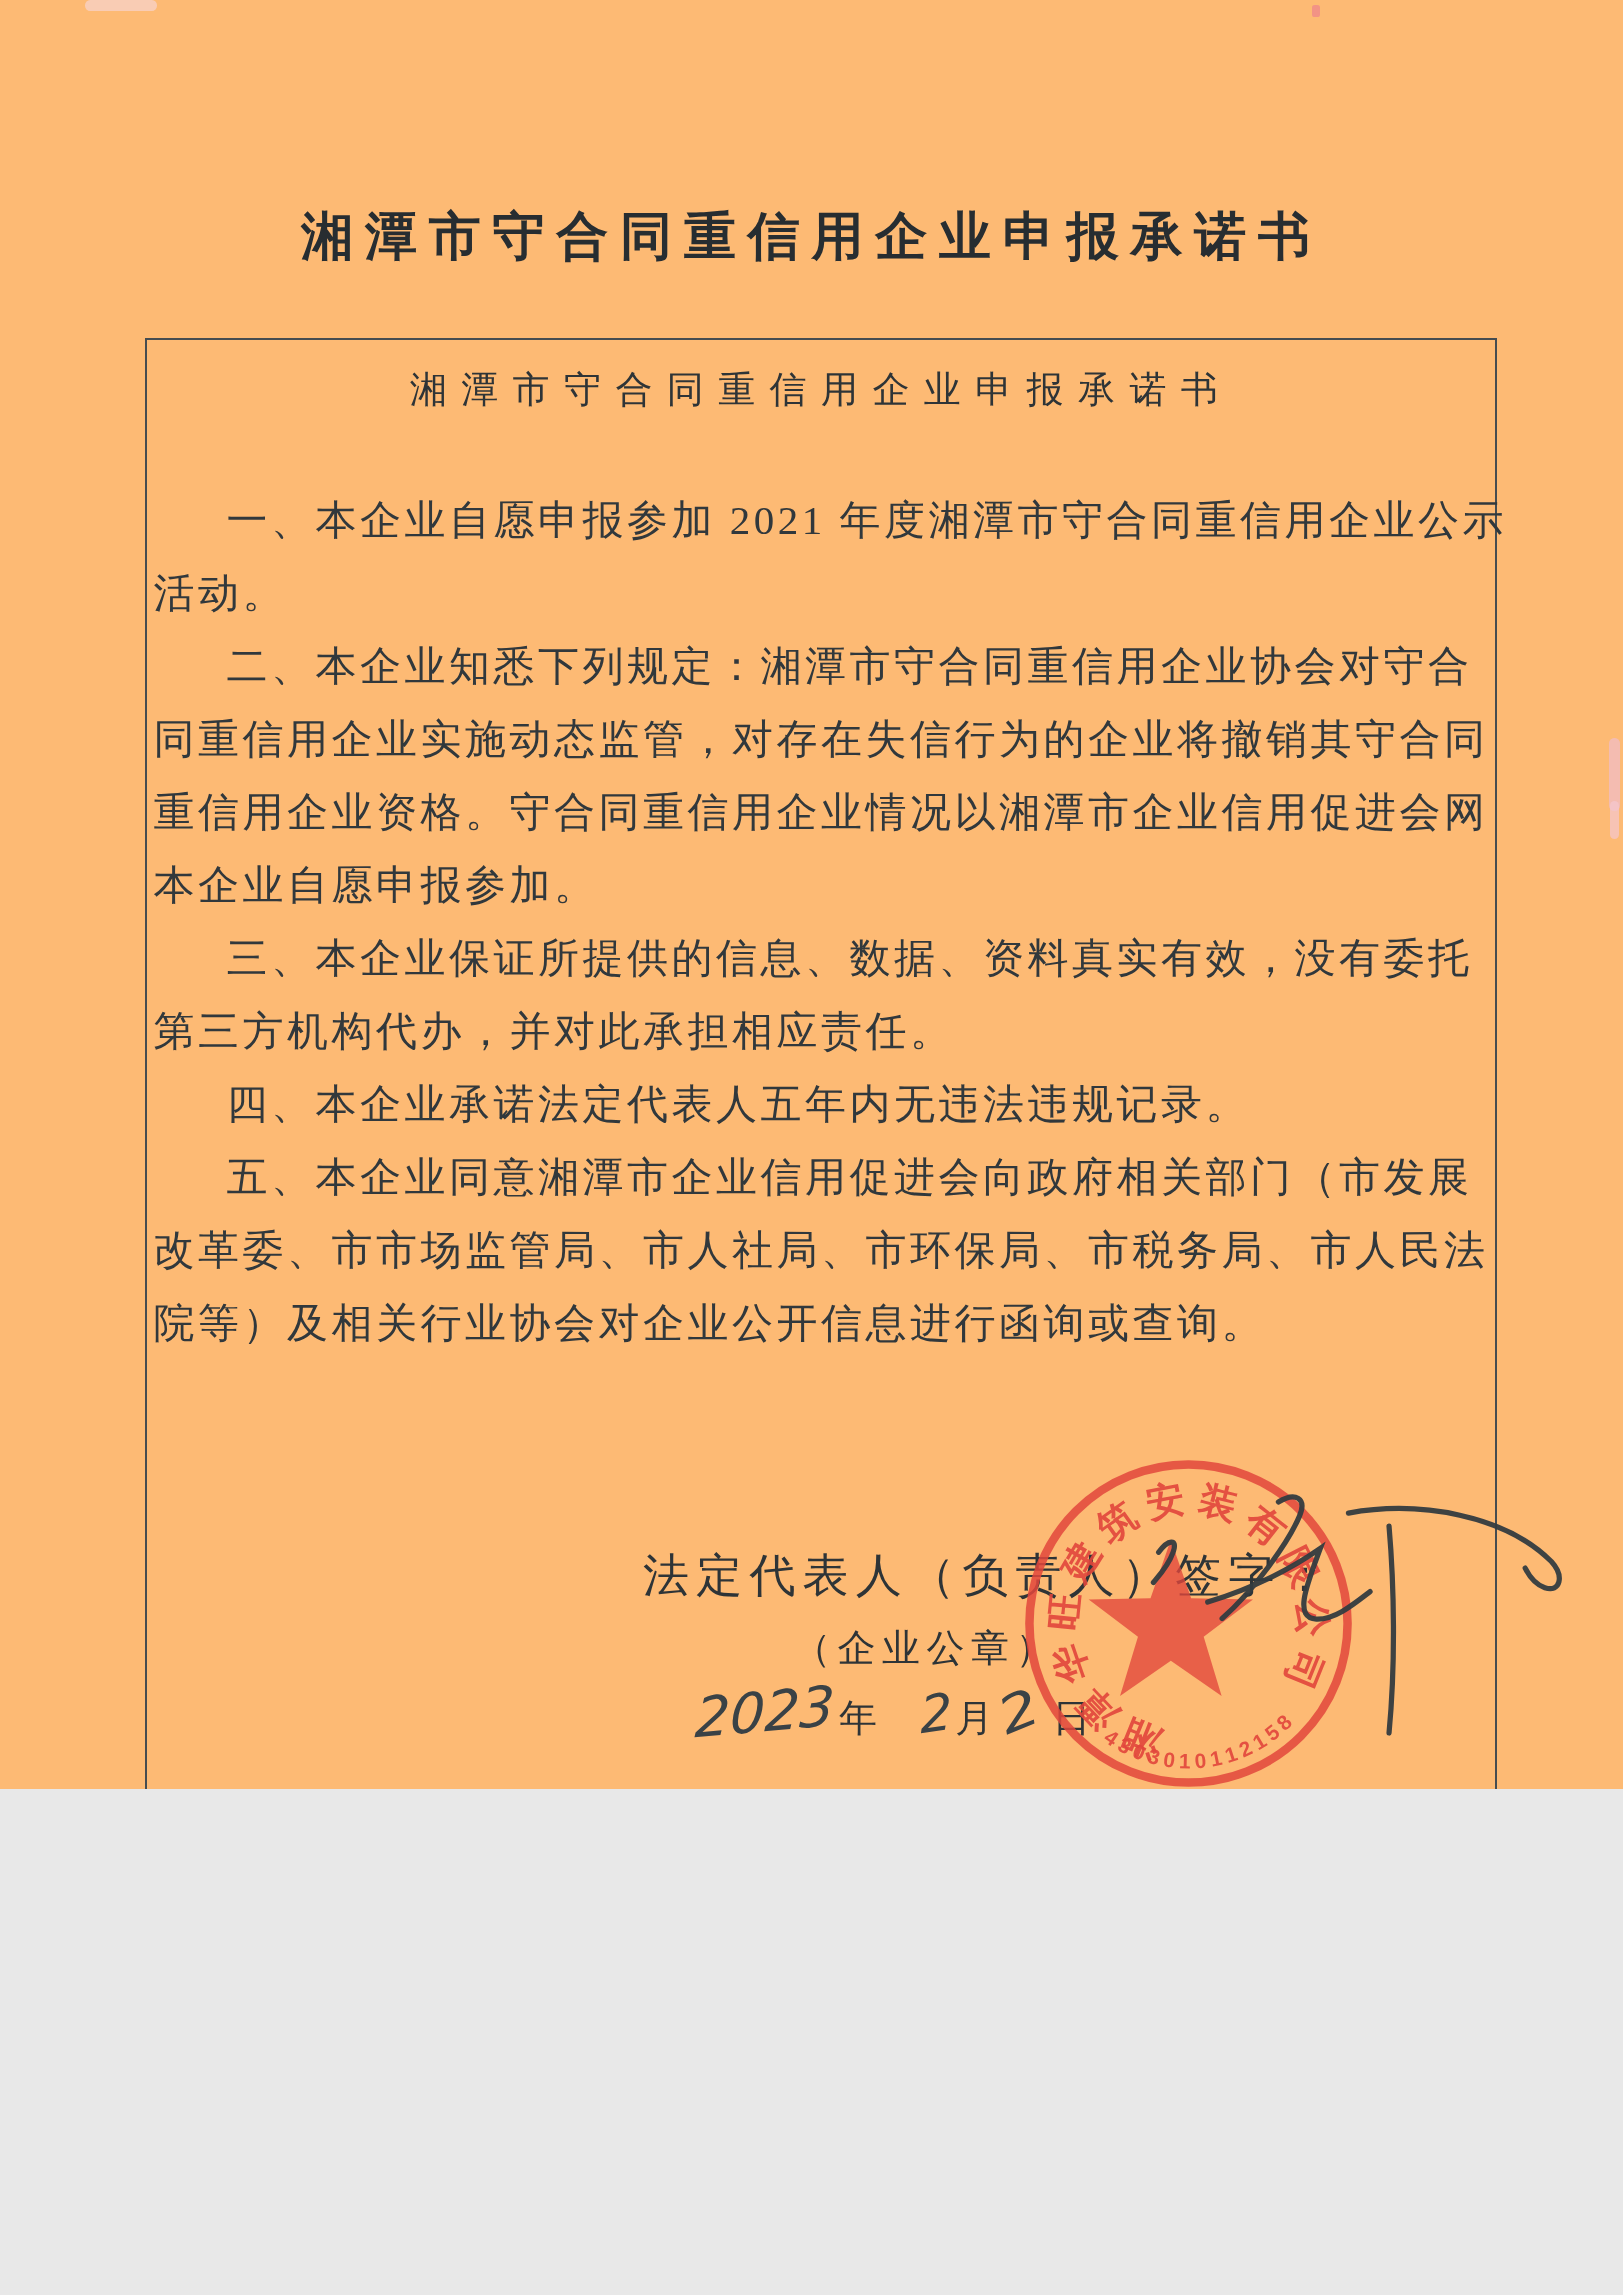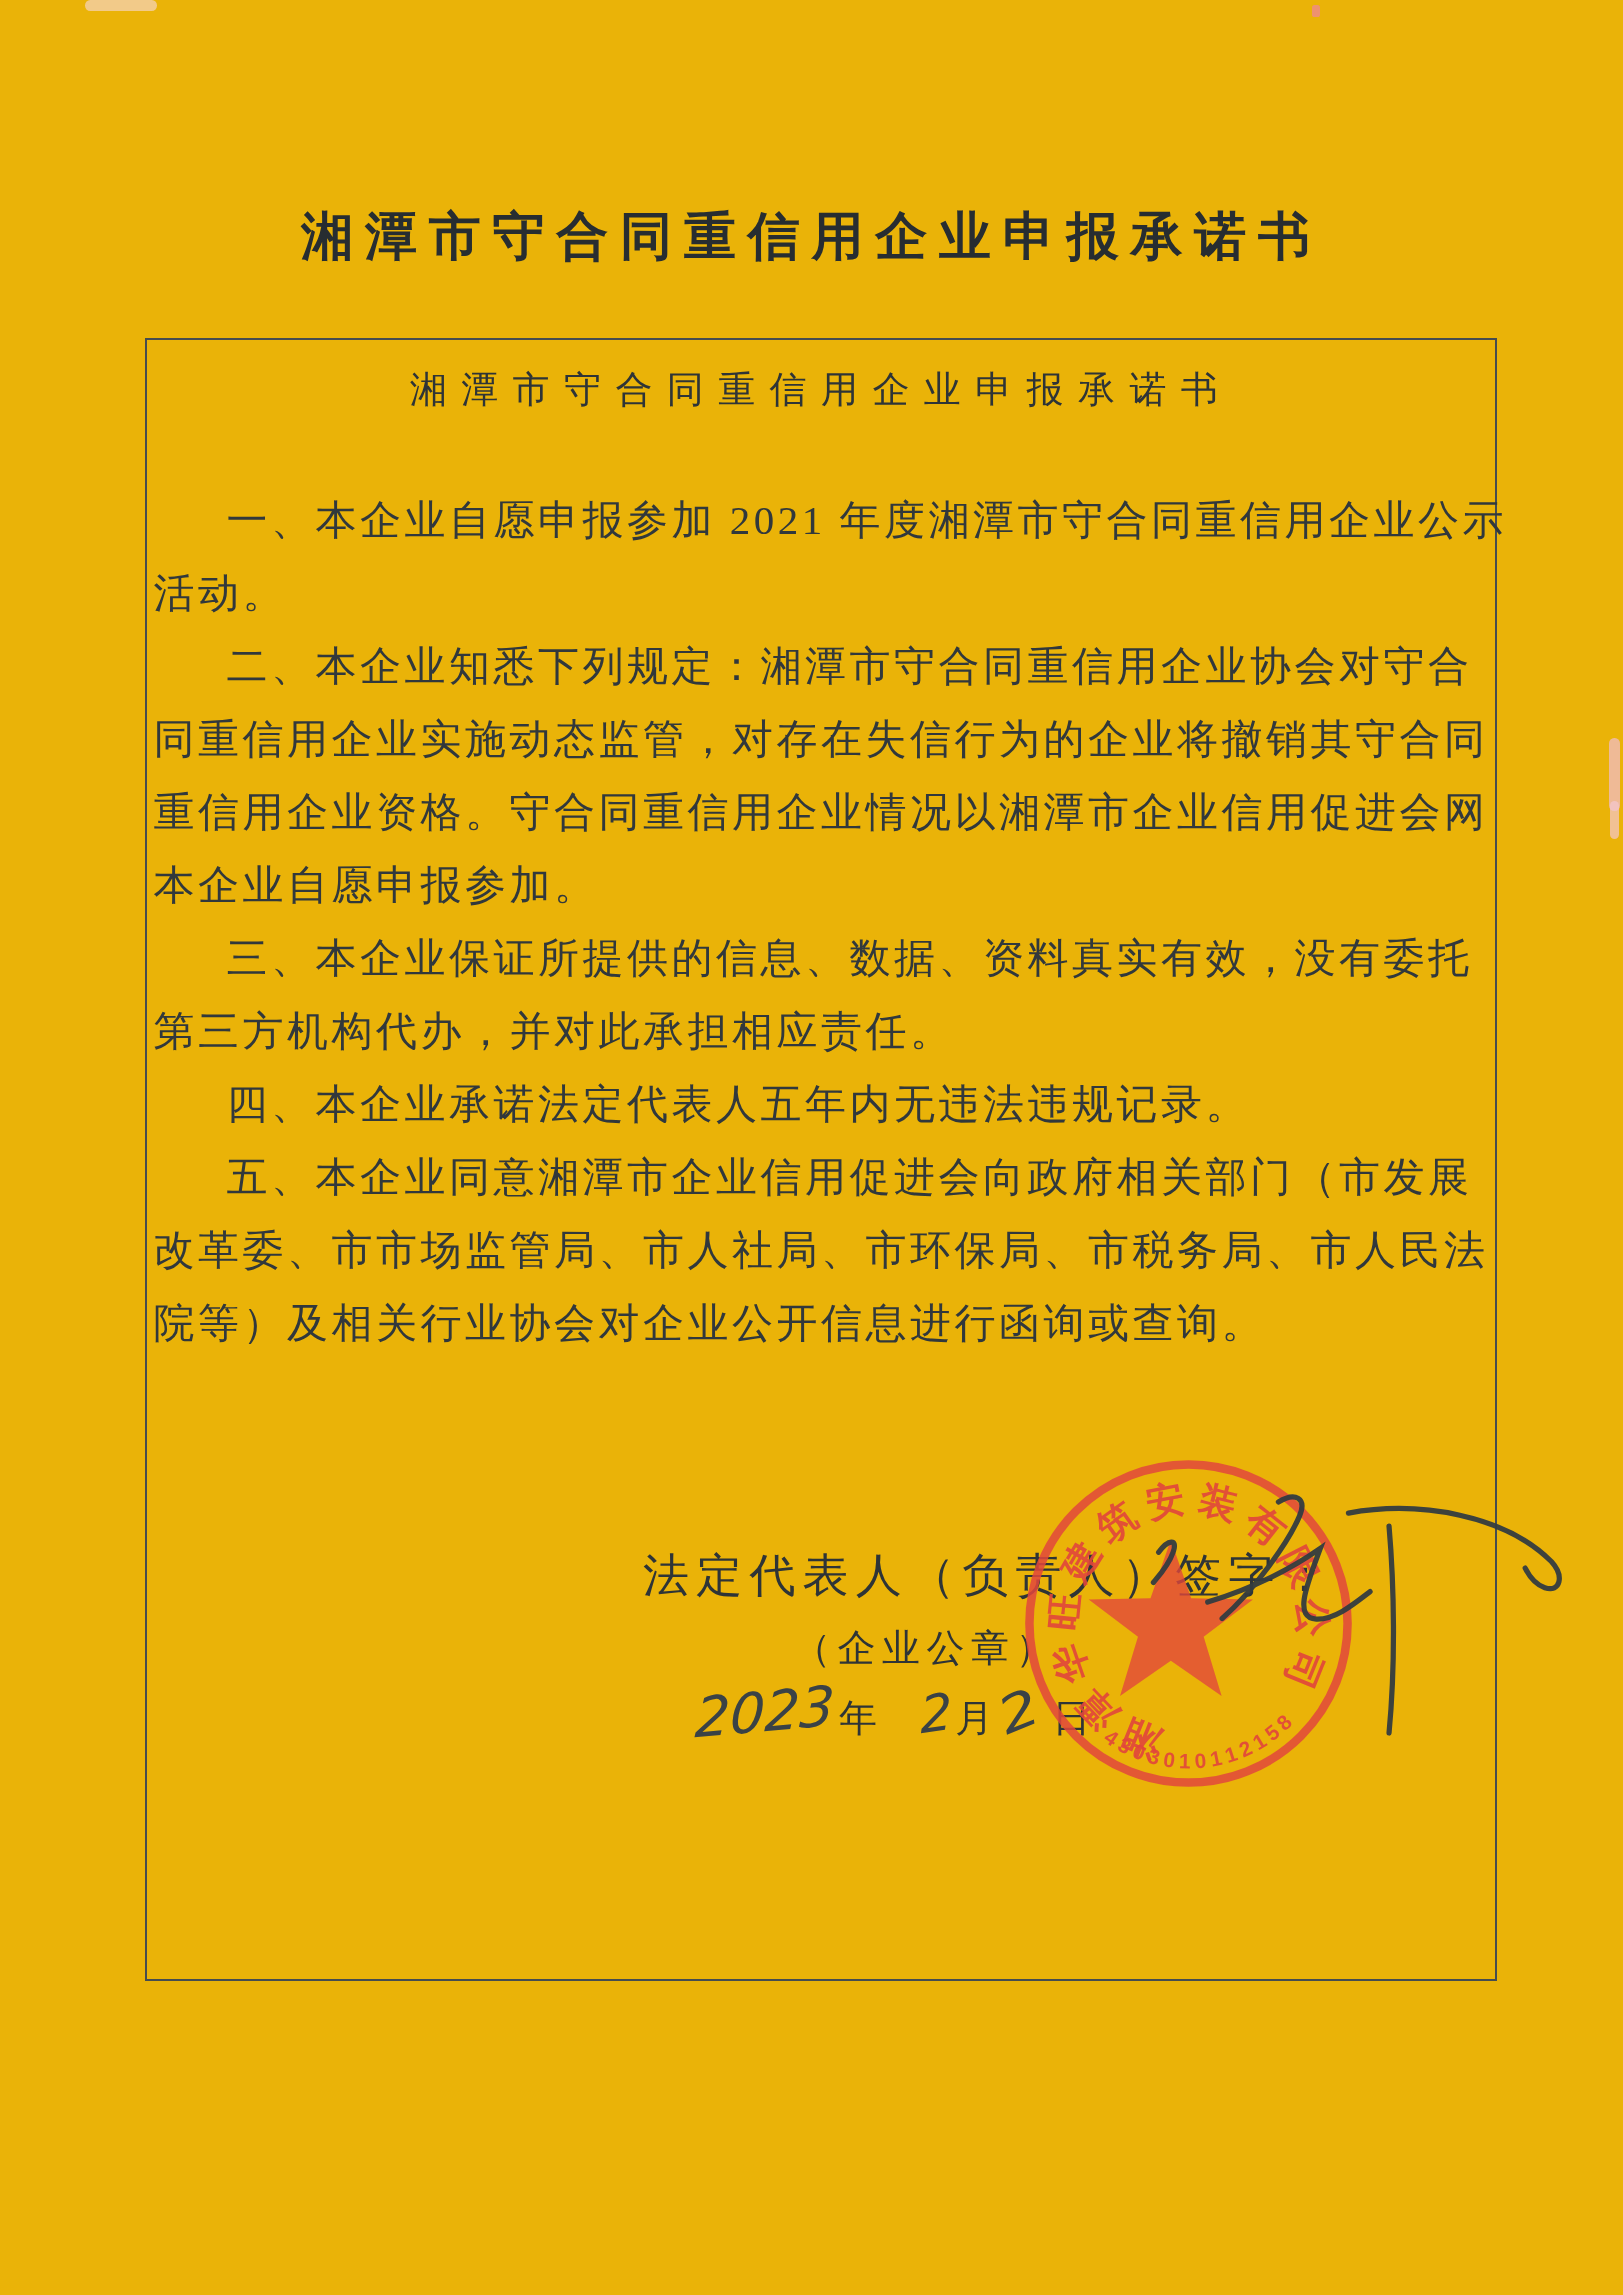--- a/index.html
+++ b/index.html
@@ -1,19 +1,19 @@
 <!DOCTYPE html>
 <html style="font-size:10.5px"><head>
 <meta charset="utf-8">
 <style>
   html,body{margin:0;padding:0;background:#e8e8e8;}
   .page{
     position:relative;
-    width:1623px;height:2295px;
-    background:#eab308;
+    width:1623px;height:1789px;
+    background:#fdba74;
     overflow:hidden;
     font-family:"Liberation Serif","DejaVu Serif",serif;
     color:#31383c;
     text-decoration:underline;
   }
   .main-title{
     position:absolute;left:0;right:0;top:200px;
     text-align:center;
     font-family:"Liberation Sans","DejaVu Sans",sans-serif;
     font-weight:700;

